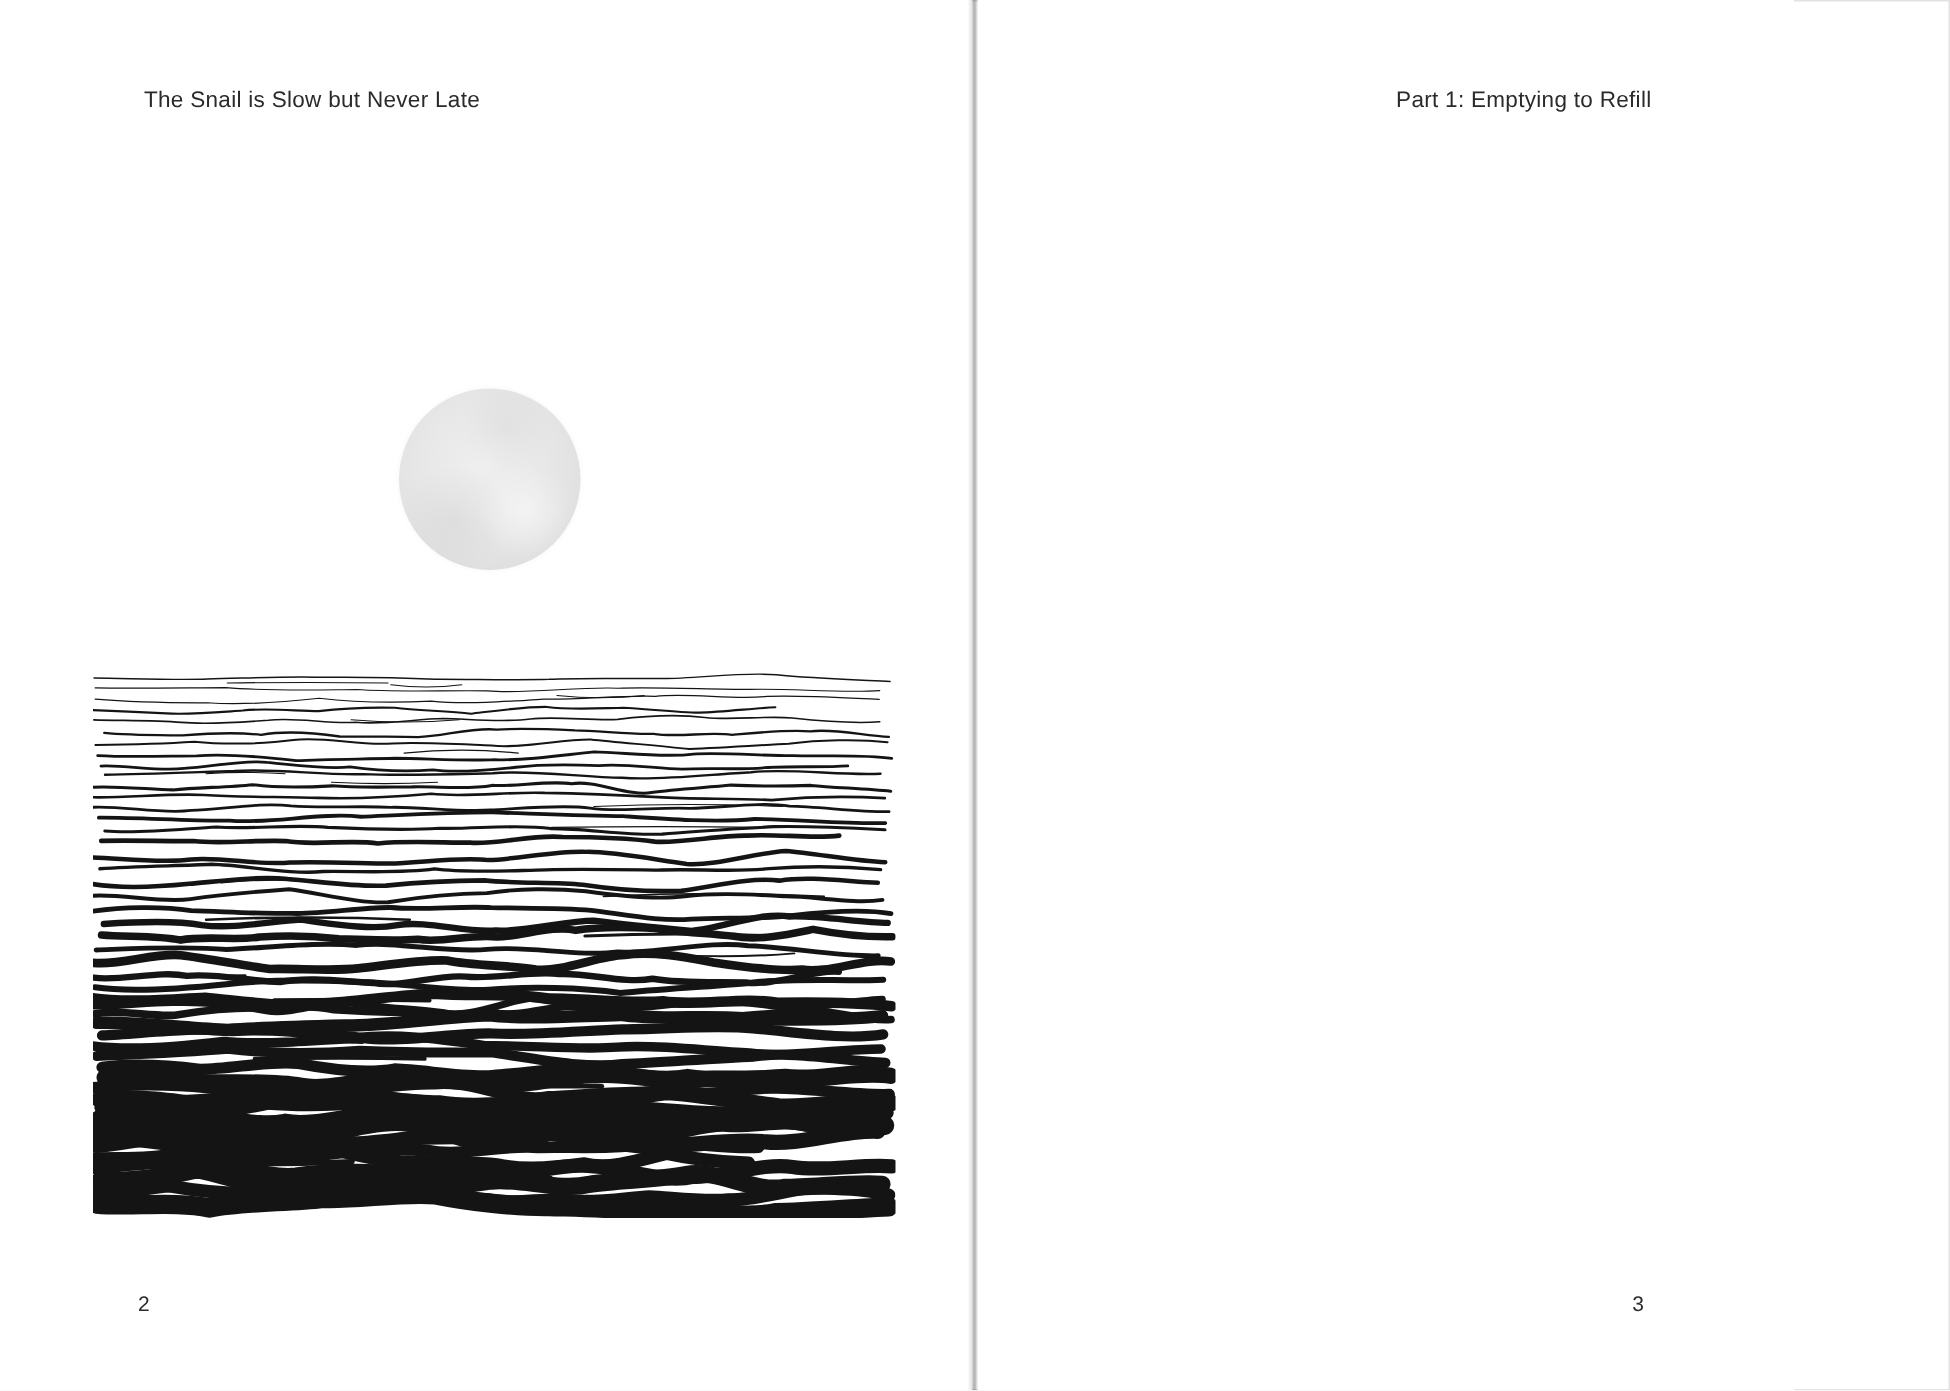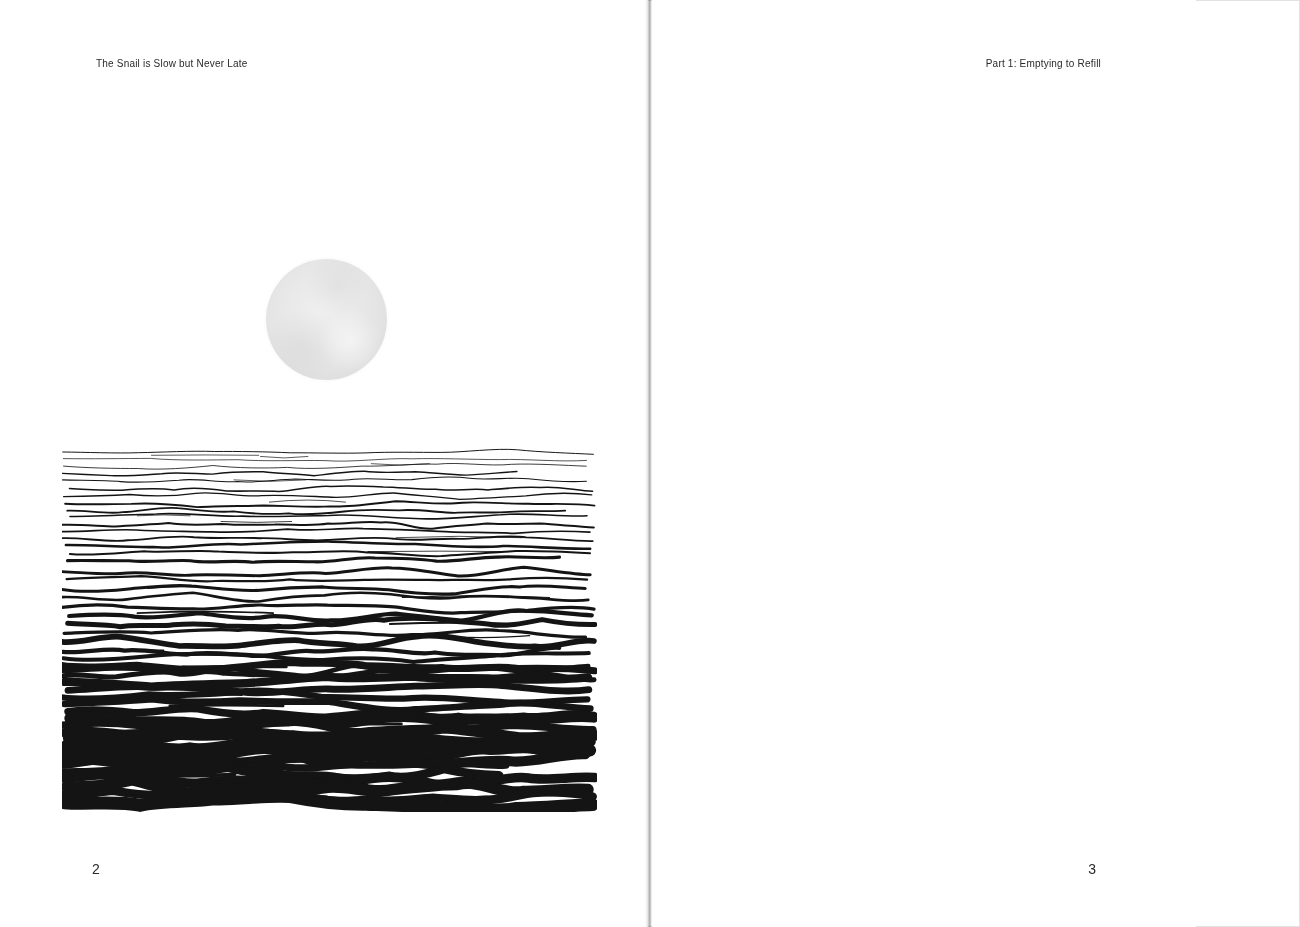--- a/index.html
+++ b/index.html
@@ -31,21 +31,21 @@
       rgba(0,0,0,0) 0%,
       rgba(0,0,0,0.10) 30%,
       rgba(0,0,0,0.30) 48%,
       rgba(0,0,0,0.30) 55%,
       rgba(0,0,0,0.08) 72%,
       rgba(0,0,0,0) 100%);
   }
   .running-head {
     position: absolute;
     top: 58px;
-    font-size: 10px;
+    font-size: 15px;
     letter-spacing: 0.2px;
     color: #2a2a2a;
     white-space: nowrap;
   }
   .running-head.left  { left: 96px; }
   .running-head.right { right: 95px; text-align: right; }
   .folio {
     position: absolute;
     top: 861px;
     font-size: 14px;

